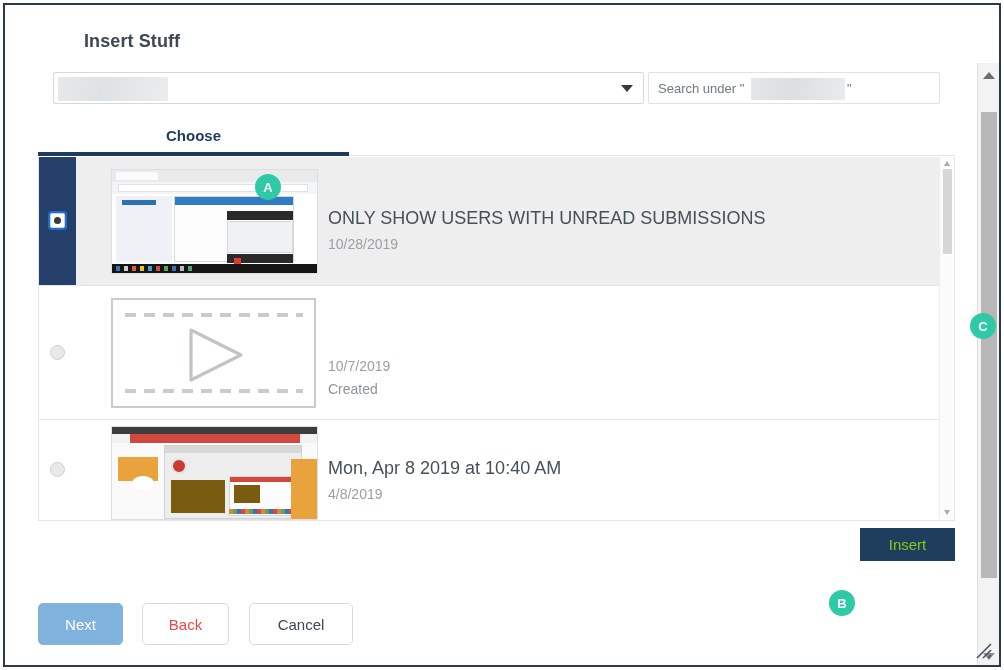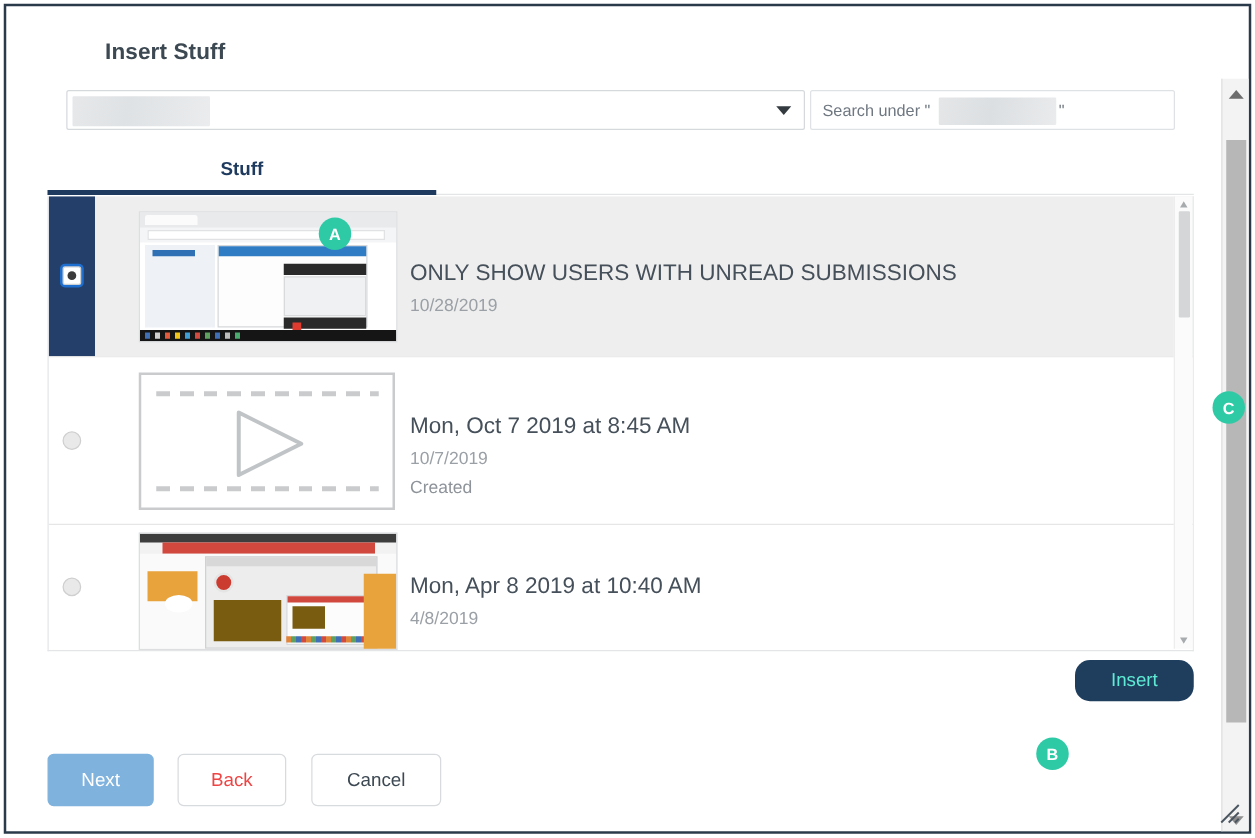--- a/index.html
+++ b/index.html
@@ -347,26 +347,26 @@
   }
   #list-arrow-up { top: 4px; border-bottom: 5px solid #a8abae; }
   #list-arrow-down { bottom: 4px; border-top: 5px solid #a8abae; }
 
   
   #insert-button {
     position: absolute;
     left: 855px; top: 465px;
     width: 95px; height: 33px;
     background: #1f3e5e;
-    color: #5eead4;
+    color: #84cc16;
     font-size: 15px;
     display: flex;
     align-items: center;
     justify-content: center;
-    border-radius: 12px;
+    border-radius: 0;
     cursor: pointer;
   }
 
   
   #footer {
     position: absolute;
     left: 33px; top: 540px;
     height: 42px;
   }
   .footer-btn {
@@ -455,21 +455,21 @@
         <div id="folder-caret"></div>
       </div>
       <div id="search-field">
         <div id="search-placeholder">Search under "</div>
         <div id="search-redaction"></div>
         <div id="search-quote-close">"</div>
       </div>
     </div>
 
     <div id="tab-strip">
-      <div class="tab active" id="tab-choose">Stuff</div>
+      <div class="tab active" id="tab-choose">Choose</div>
     </div>
     <div id="tab-underline"></div>
 
     <div class="marker" id="marker-a">A</div>
 
     <div id="item-list">
 
       <div class="list-row" id="row-0">
         <div class="radio-col">
           <span class="radio checked"></span>
@@ -519,21 +519,20 @@
         <div class="thumb-col">
           <div class="thumb" id="thumb-1">
             <div class="film-dashes" id="film-top"></div>
             <div class="film-dashes" id="film-bottom"></div>
             <svg class="play-outline" width="64" height="58" viewBox="0 0 64 58" aria-hidden="true">
               <polygon points="8,4 58,29 8,54" fill="none" stroke="#c1c4c6" stroke-width="3.2" stroke-linejoin="round"></polygon>
             </svg>
           </div>
         </div>
         <div class="text-col">
-          <div class="item-title">Mon, Oct 7 2019 at 8:45 AM</div>
           <div class="item-date">10/7/2019</div>
           <div class="item-status">Created</div>
         </div>
       </div>
       <div class="row-sep" id="sep-2"></div>
 
       <div class="list-row" id="row-2">
         <div class="radio-col">
           <span class="radio"></span>
         </div>

